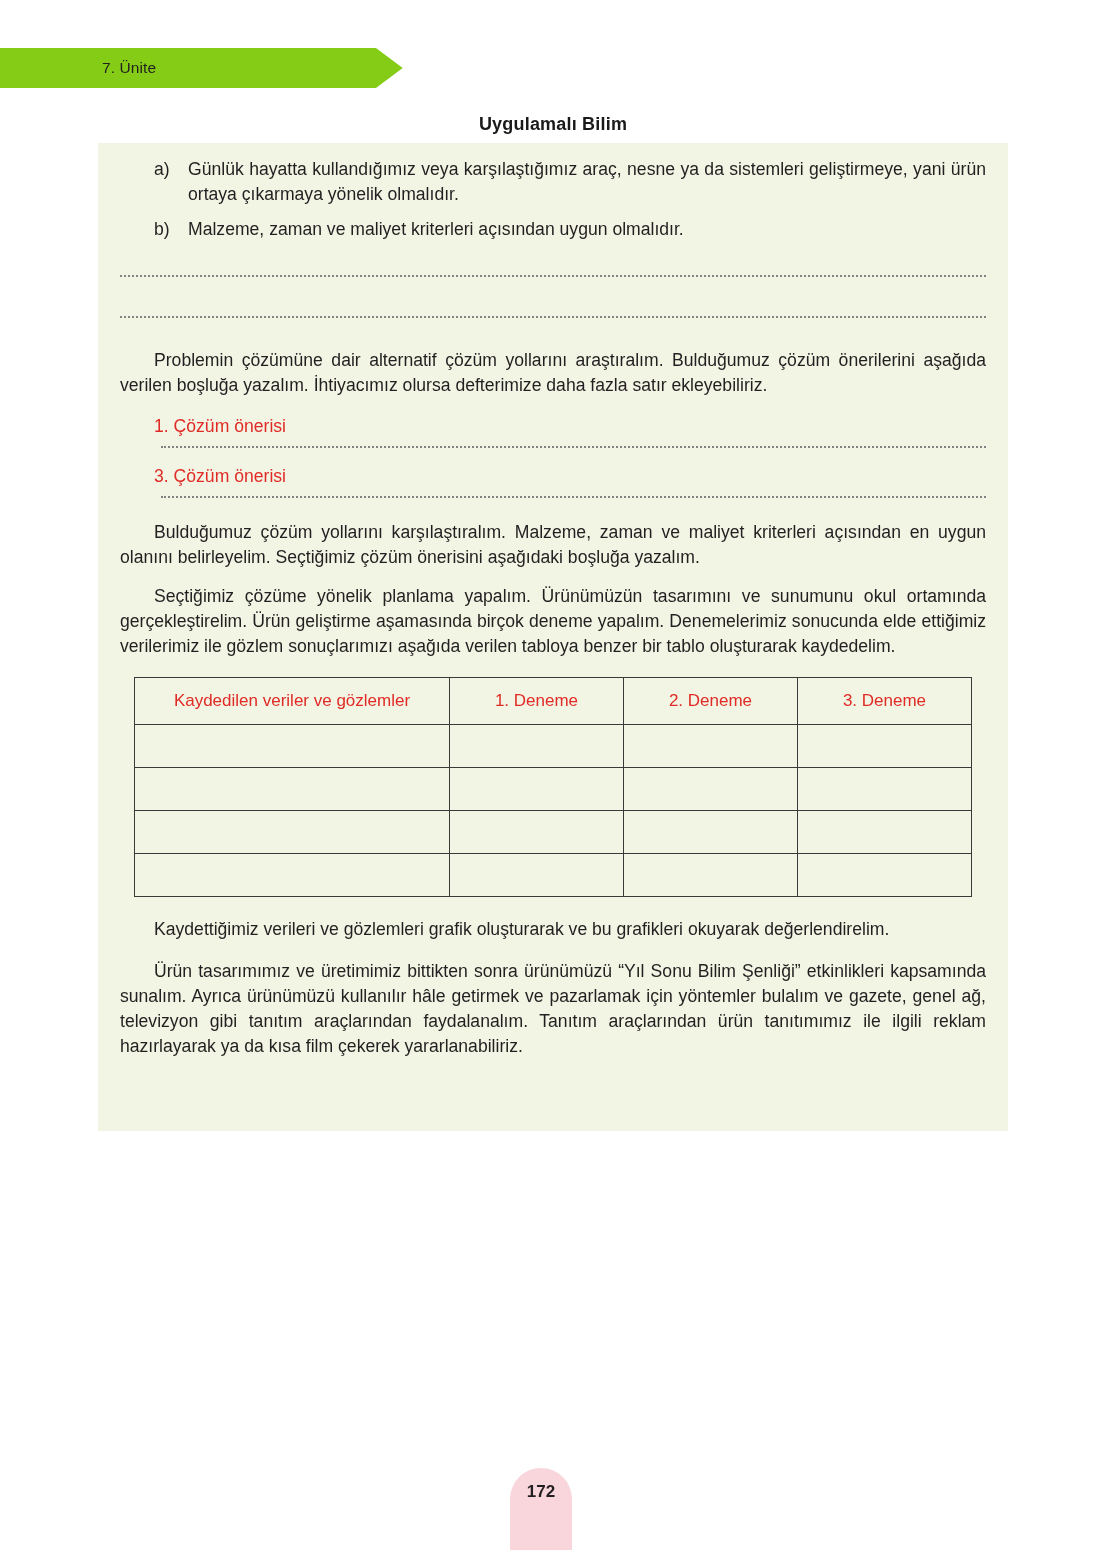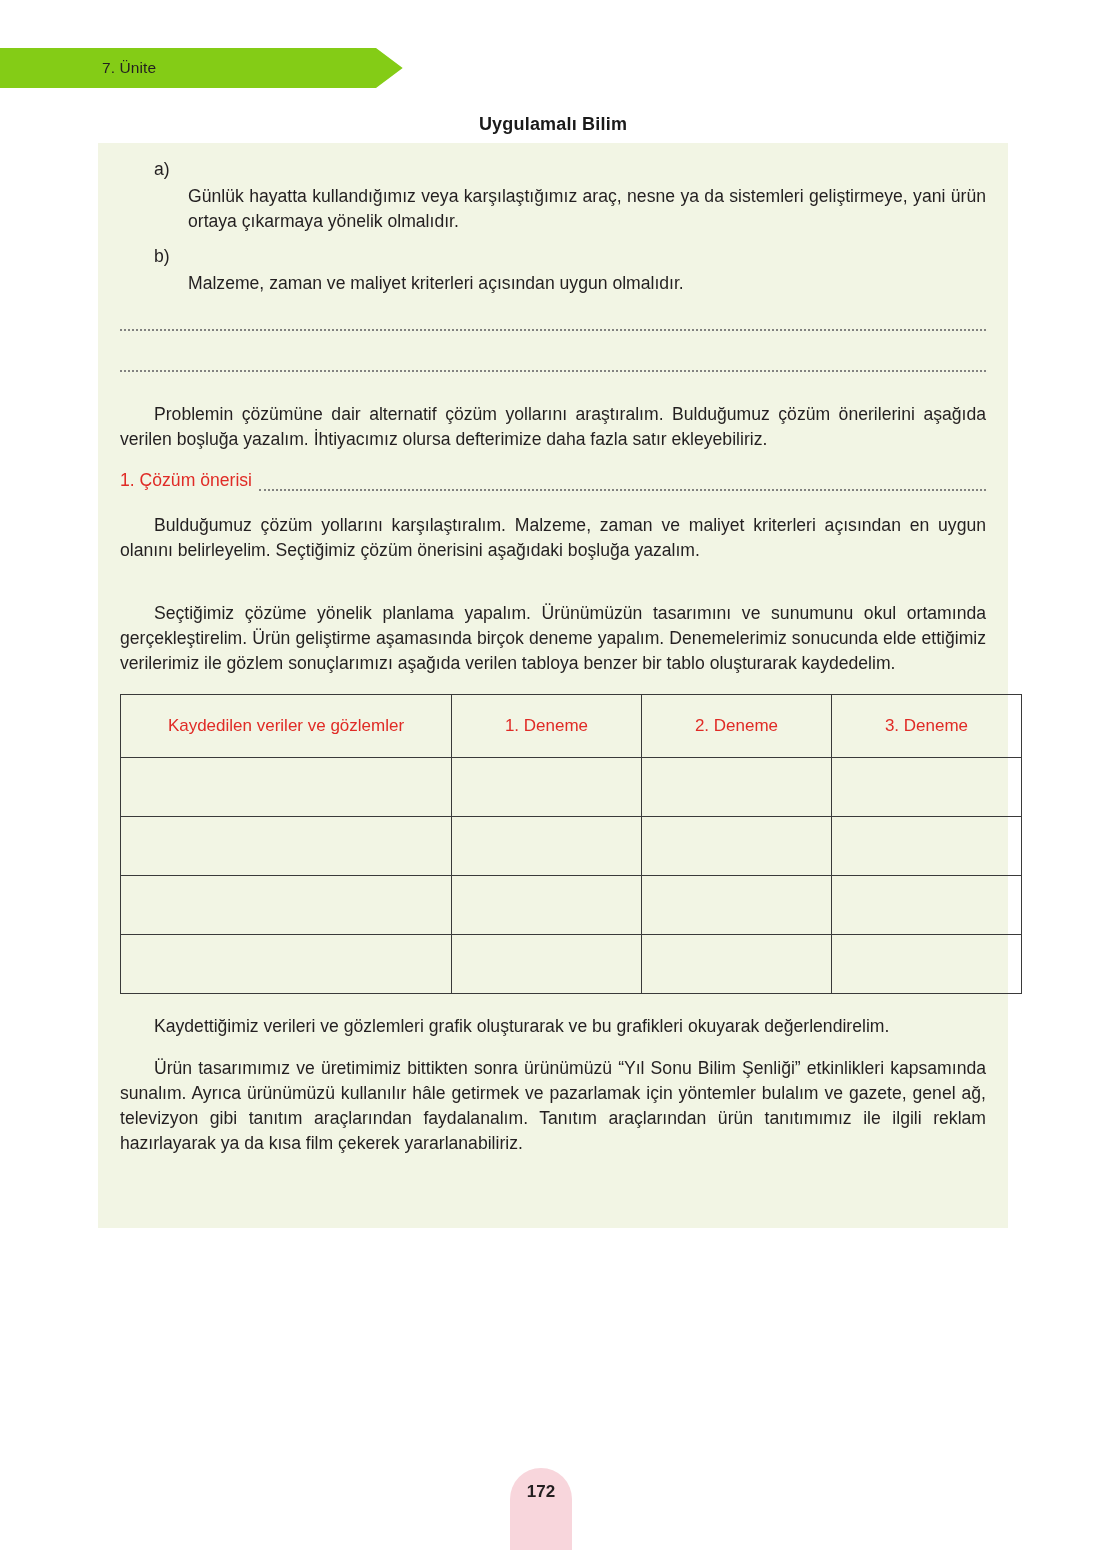--- a/index.html
+++ b/index.html
@@ -100,37 +100,37 @@
   .abc-item:first-child { margin-top: 0; }
   .abc-marker {
     flex: 0 0 auto;
     width: 34px;
     margin-left: 34px;
   }
   .abc-text {
     flex: 1 1 auto;
     text-align: justify;
     text-justify: inter-word;
-    margin-top: 27px;
   }
 
   
   .blank-line {
     margin-top: 30px;
     height: 3px;
     border-bottom: 2.5px dotted #6f6f6f;
     opacity: 0.85;
   }
   .blank-line.second { margin-top: 36px; }
 
   
   .sol-row {
     display: flex;
-    align-items: flex-end;
     margin-top: 18px;
+    margin-left: 34px;
+    flex-direction: column;
   }
   .sol-label {
     flex: 0 0 auto;
     font-size: 17.6px;
     color: #e02b26;
     white-space: nowrap;
     line-height: 1.2;
   }
   .sol-dots {
     flex: 1 1 auto;
@@ -146,21 +146,21 @@
   .data-table {
     margin: 18px auto 0 auto;
     width: 833px;
     border-collapse: collapse;
     table-layout: fixed;
   }
   .data-table th,
   .data-table td {
     border: 1.4px solid #3a3a3a;
     height: 42px;
-    padding: 8px;
+    padding: 0;
   }
   .data-table th {
     font-size: 17px;
     font-weight: normal;
     color: #e02b26;
     text-align: center;
     height: 46px;
   }
   .col-main { width: 314px; }
   .col-try  { width: 173px; }
@@ -216,25 +216,29 @@
 
     <div class="blank-line"></div>
     <div class="blank-line second"></div>
 
     <p class="para indent gap-top" style="margin-top:30px;">Problemin çözümüne dair alternatif çözüm yollarını araştıralım. Bulduğumuz çözüm önerilerini aşağıda verilen boşluğa yazalım. İhtiyacımız olursa defterimize daha fazla satır ekleyebiliriz.</p>
 
     <div class="sol-row">
       <span class="sol-label">1. Çözüm önerisi</span>
       <span class="sol-dots"></span>
     </div>
+    <div class="sol-row">
+      <span class="sol-label">3. Çözüm önerisi</span>
+      <span class="sol-dots"></span>
+    </div>
 
     <p class="para indent gap-top" style="margin-top:22px;">Bulduğumuz çözüm yollarını karşılaştıralım. Malzeme, zaman ve maliyet kriterleri açısından en uygun olanını belirleyelim. Seçtiğimiz çözüm önerisini aşağıdaki boşluğa yazalım.</p>
 
 
-    <p class="para indent gap-top" style="margin-top:38px;">Seçtiğimiz çözüme yönelik planlama yapalım. Ürünümüzün tasarımını ve sunumunu okul ortamında gerçekleştirelim. Ürün geliştirme aşamasında birçok deneme yapalım. Denemelerimiz sonucunda elde ettiğimiz verilerimiz ile gözlem sonuçlarımızı aşağıda verilen tabloya benzer bir tablo oluşturarak kaydedelim.</p>
+    <p class="para indent gap-top" style="margin-top:14px;">Seçtiğimiz çözüme yönelik planlama yapalım. Ürünümüzün tasarımını ve sunumunu okul ortamında gerçekleştirelim. Ürün geliştirme aşamasında birçok deneme yapalım. Denemelerimiz sonucunda elde ettiğimiz verilerimiz ile gözlem sonuçlarımızı aşağıda verilen tabloya benzer bir tablo oluşturarak kaydedelim.</p>
 
     <table class="data-table">
       <thead>
         <tr>
           <th class="col-main">Kaydedilen veriler ve gözlemler</th>
           <th class="col-try">1. Deneme</th>
           <th class="col-try">2. Deneme</th>
           <th class="col-try">3. Deneme</th>
         </tr>
       </thead>

